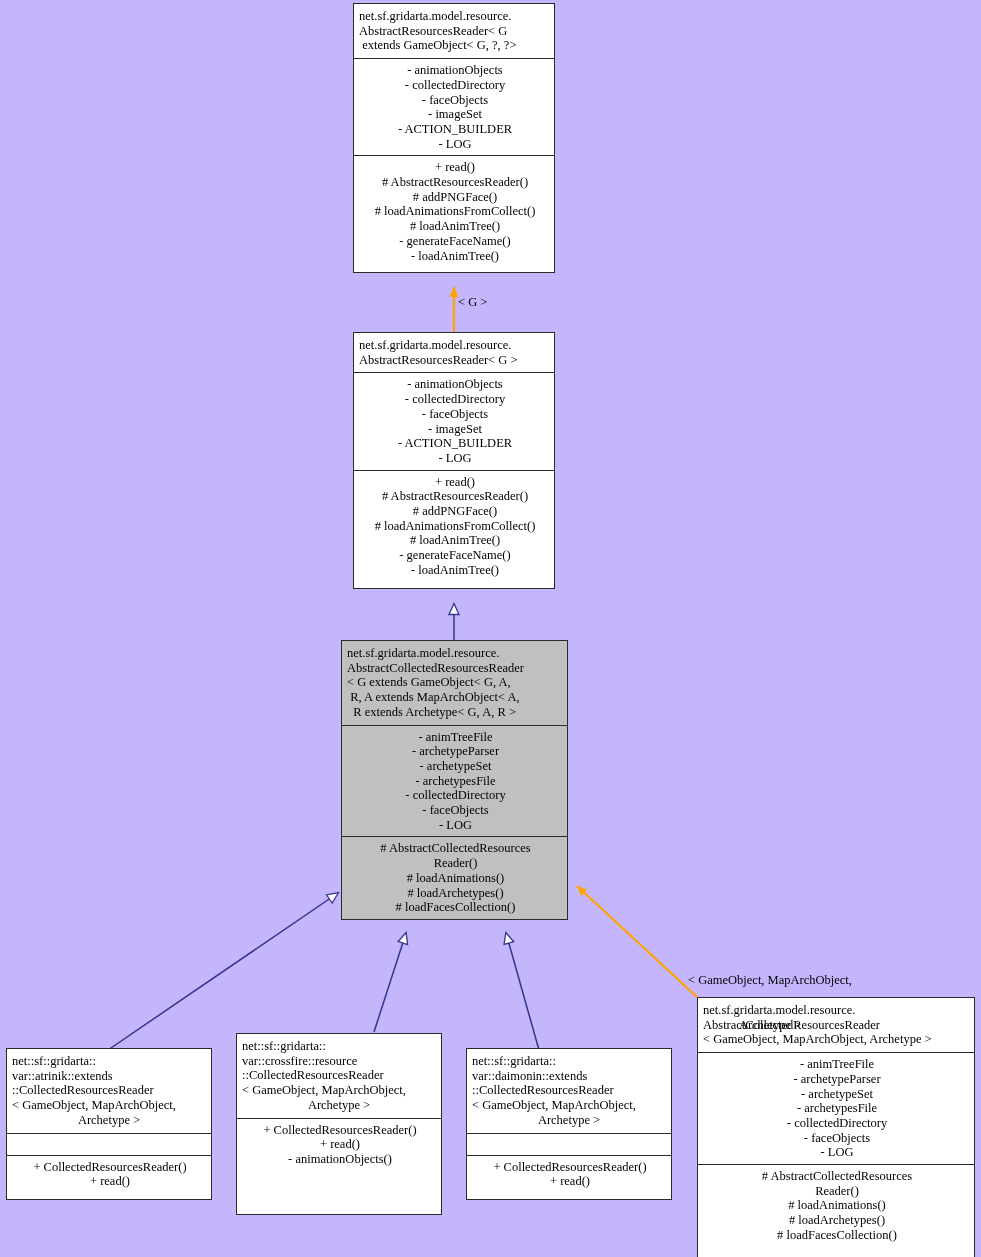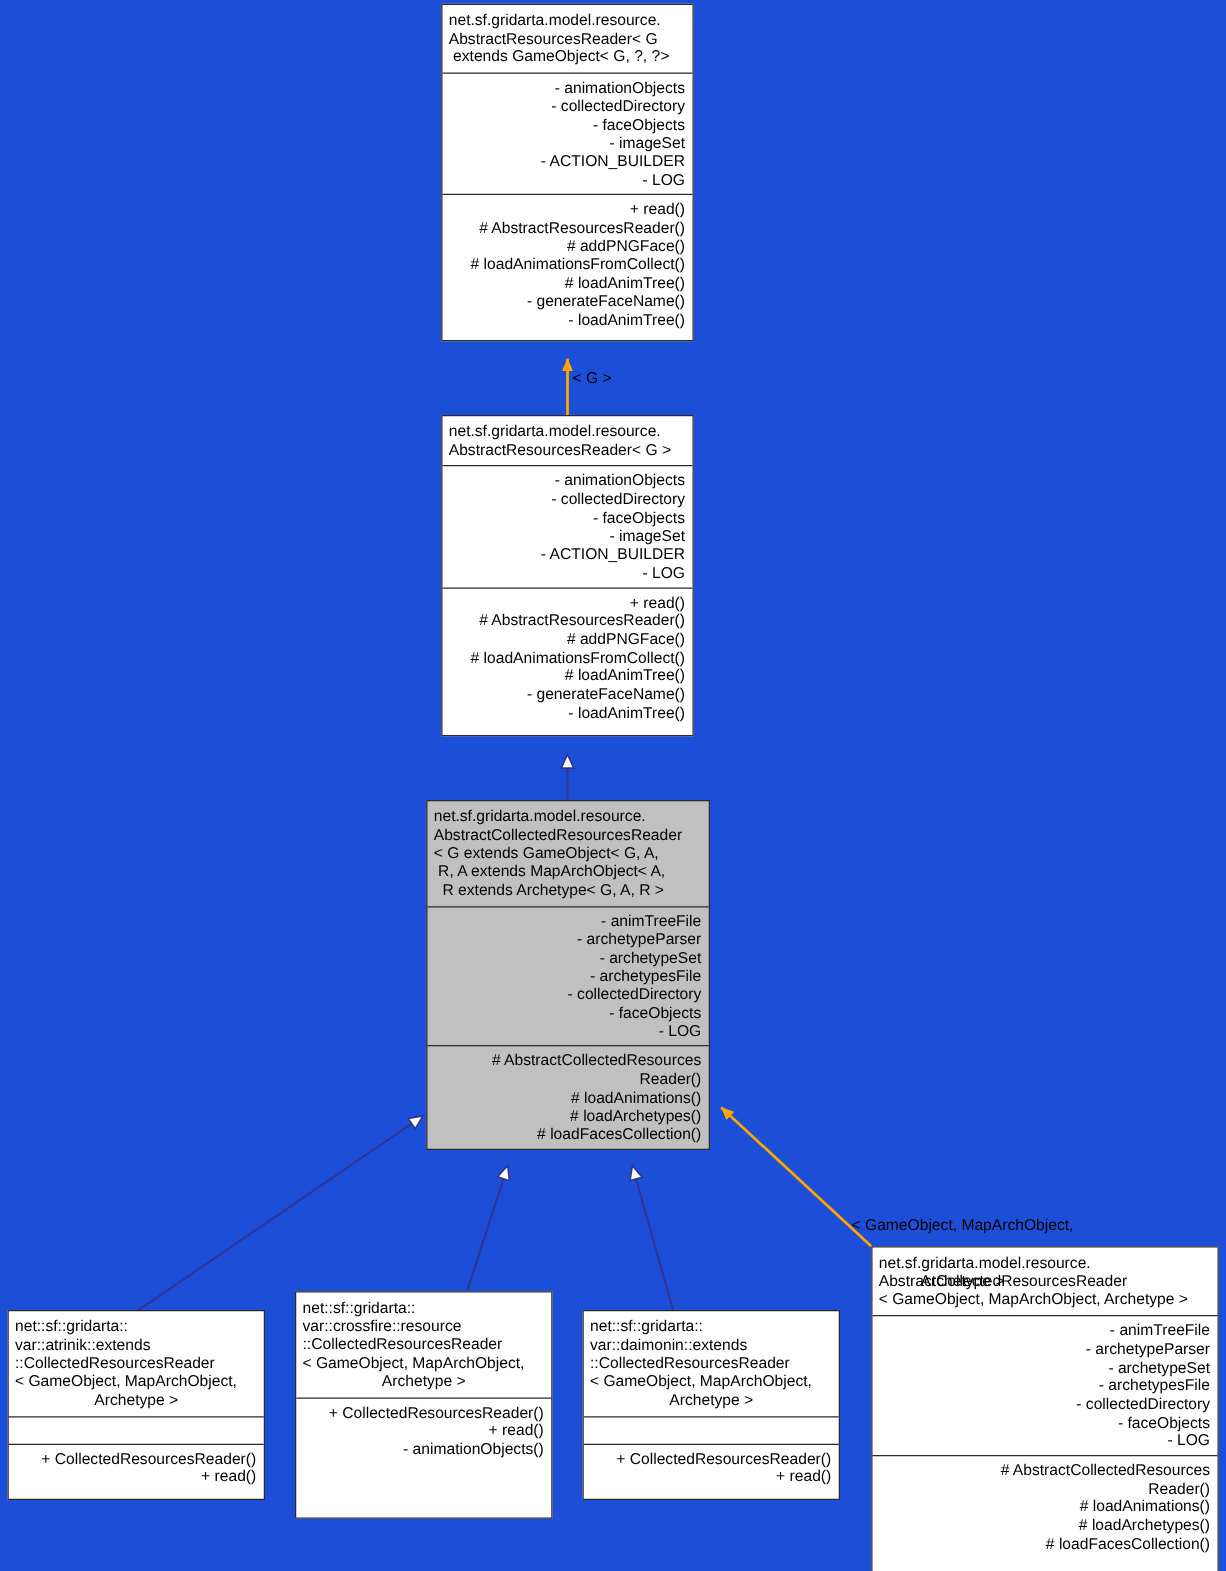--- a/index.html
+++ b/index.html
@@ -4,22 +4,22 @@
 <style>
   html, body {
     margin: 0;
     padding: 0;
     background: #ffffff;
   }
   #canvas {
     position: relative;
     width: 981px;
     height: 1257px;
-    background: #1d4ed8;
-    font-family: Liberation Sans, sans-serif;
+    background: #c4b5fd;
+    font-family: Liberation Serif, serif;
     overflow: hidden;
   }
   svg.edges {
     position: absolute;
     left: 0; top: 0;
     width: 981px;
     height: 1257px;
     pointer-events: none;
   }
   .uml-box {
@@ -50,21 +50,21 @@
     white-space: pre;
   }
   .title-line.lead {
     text-align: left;
   }
   .member-line {
     font-size: 12.5px;
     line-height: 14.7px;
     color: #000000;
     white-space: pre;
-    text-align: right;
+    text-align: center;
   }
   .empty-comp {
     height: 22px;
   }
   .edge-label {
     position: absolute;
     font-size: 12.5px;
     line-height: 14.7px;
     color: #000000;
     text-align: center;

